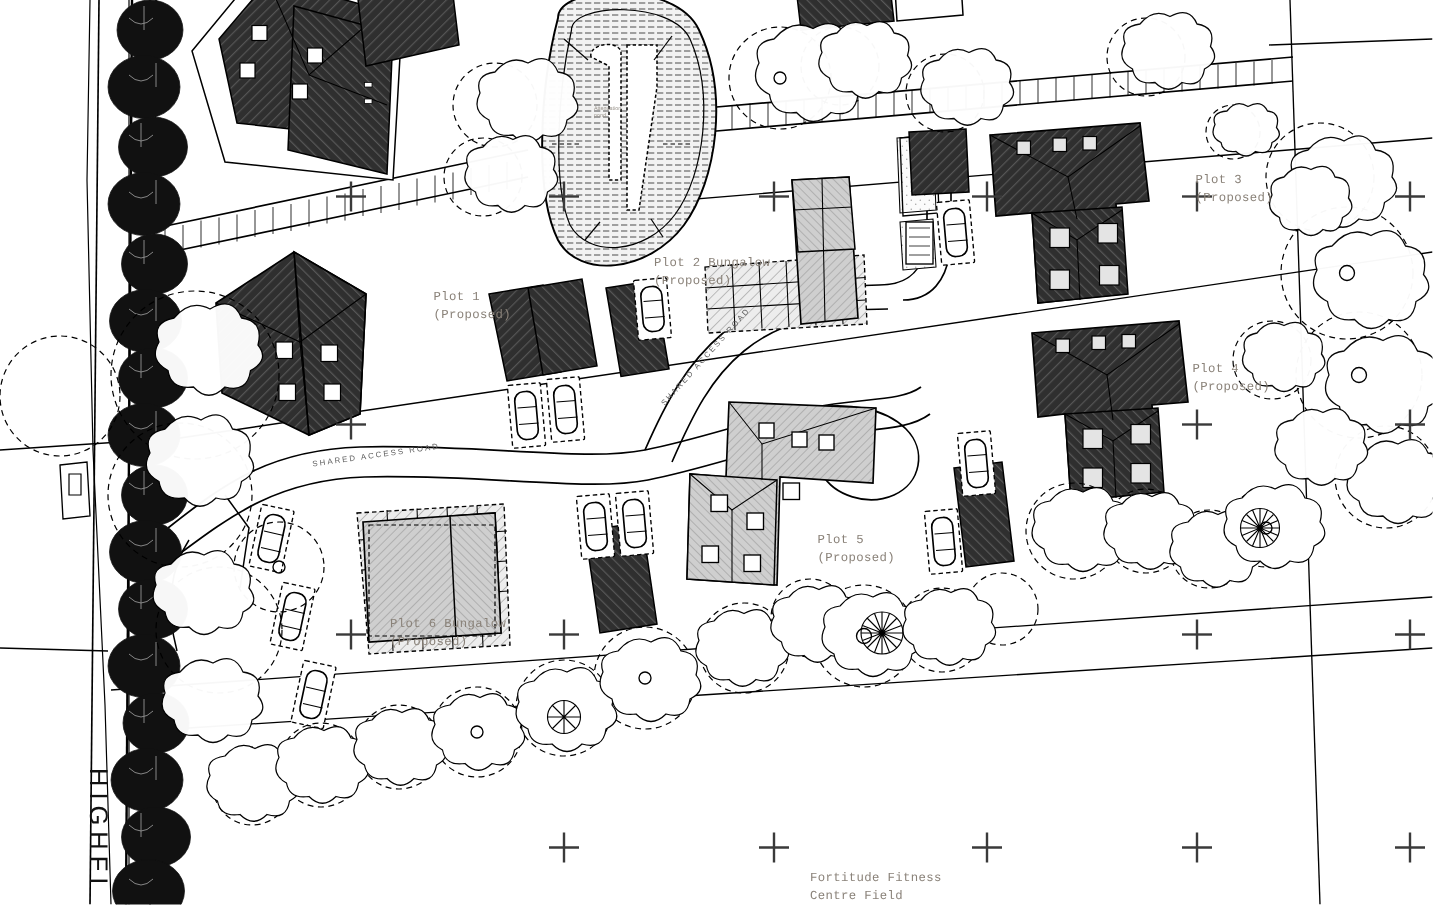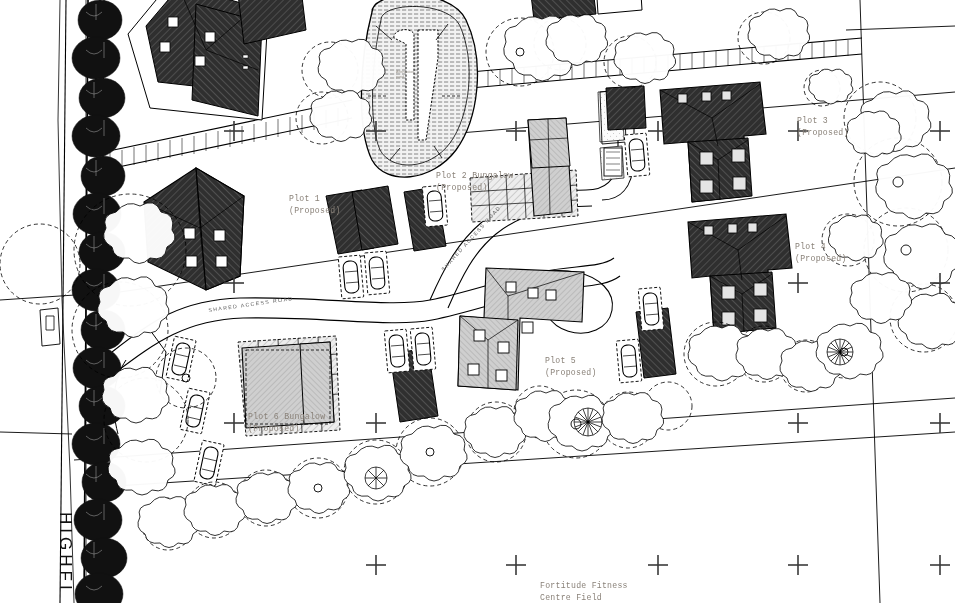--- a/index.html
+++ b/index.html
@@ -631,21 +631,21 @@
           <path d="M940 555 L940 575"></path>
         </g>
     </g>
   </svg>
 
   <div class="lbl" style="left:247px;top:193px;margin-left:42px;"><span>Plot 1</span><br><span>(Proposed)</span></div>
   <div class="lbl" style="left:436px;top:138px;margin-top:32px;"><span>Plot 2 Bungalow</span><br><span>(Proposed)</span></div>
   <div class="lbl" style="left:797px;top:115px;"><span>Plot 3</span><br><span>(Proposed)</span></div>
   <div class="lbl" style="left:795px;top:241px;"><span>Plot 4</span><br><span>(Proposed)</span></div>
   <div class="lbl" style="left:545px;top:355px;"><span>Plot 5</span><br><span>(Proposed)</span></div>
-  <div class="lbl" style="left:248px;top:411px;"><span>Plot 6 Bungalow</span><br><span>(Proposed)</span></div>
+  <div class="lbl" style="left:260px;top:411px;"><span>Plot 6 Bungalow</span><br><span>(Proposed)</span></div>
 
   <div class="lbl" style="left:540px;top:540px;margin-top:40px;"><span>Fortitude Fitness</span><br><span>Centre Field</span></div>
 
   <div class="roadlbl" style="left:208px;top:307px;transform:rotate(-8deg);transform-origin:left top;">SHARED ACCESS ROAD</div>
   <div class="roadlbl" style="left:440px;top:268px;transform:rotate(-48deg);transform-origin:left top;">SHARED ACCESS ROAD</div>
 
   <div class="pondlbl" style="left:396px;top:70px;">Attenuation
 pond</div>
 
   <div class="vertlbl" style="left:55px;top:512px;">HIGHFI</div>

